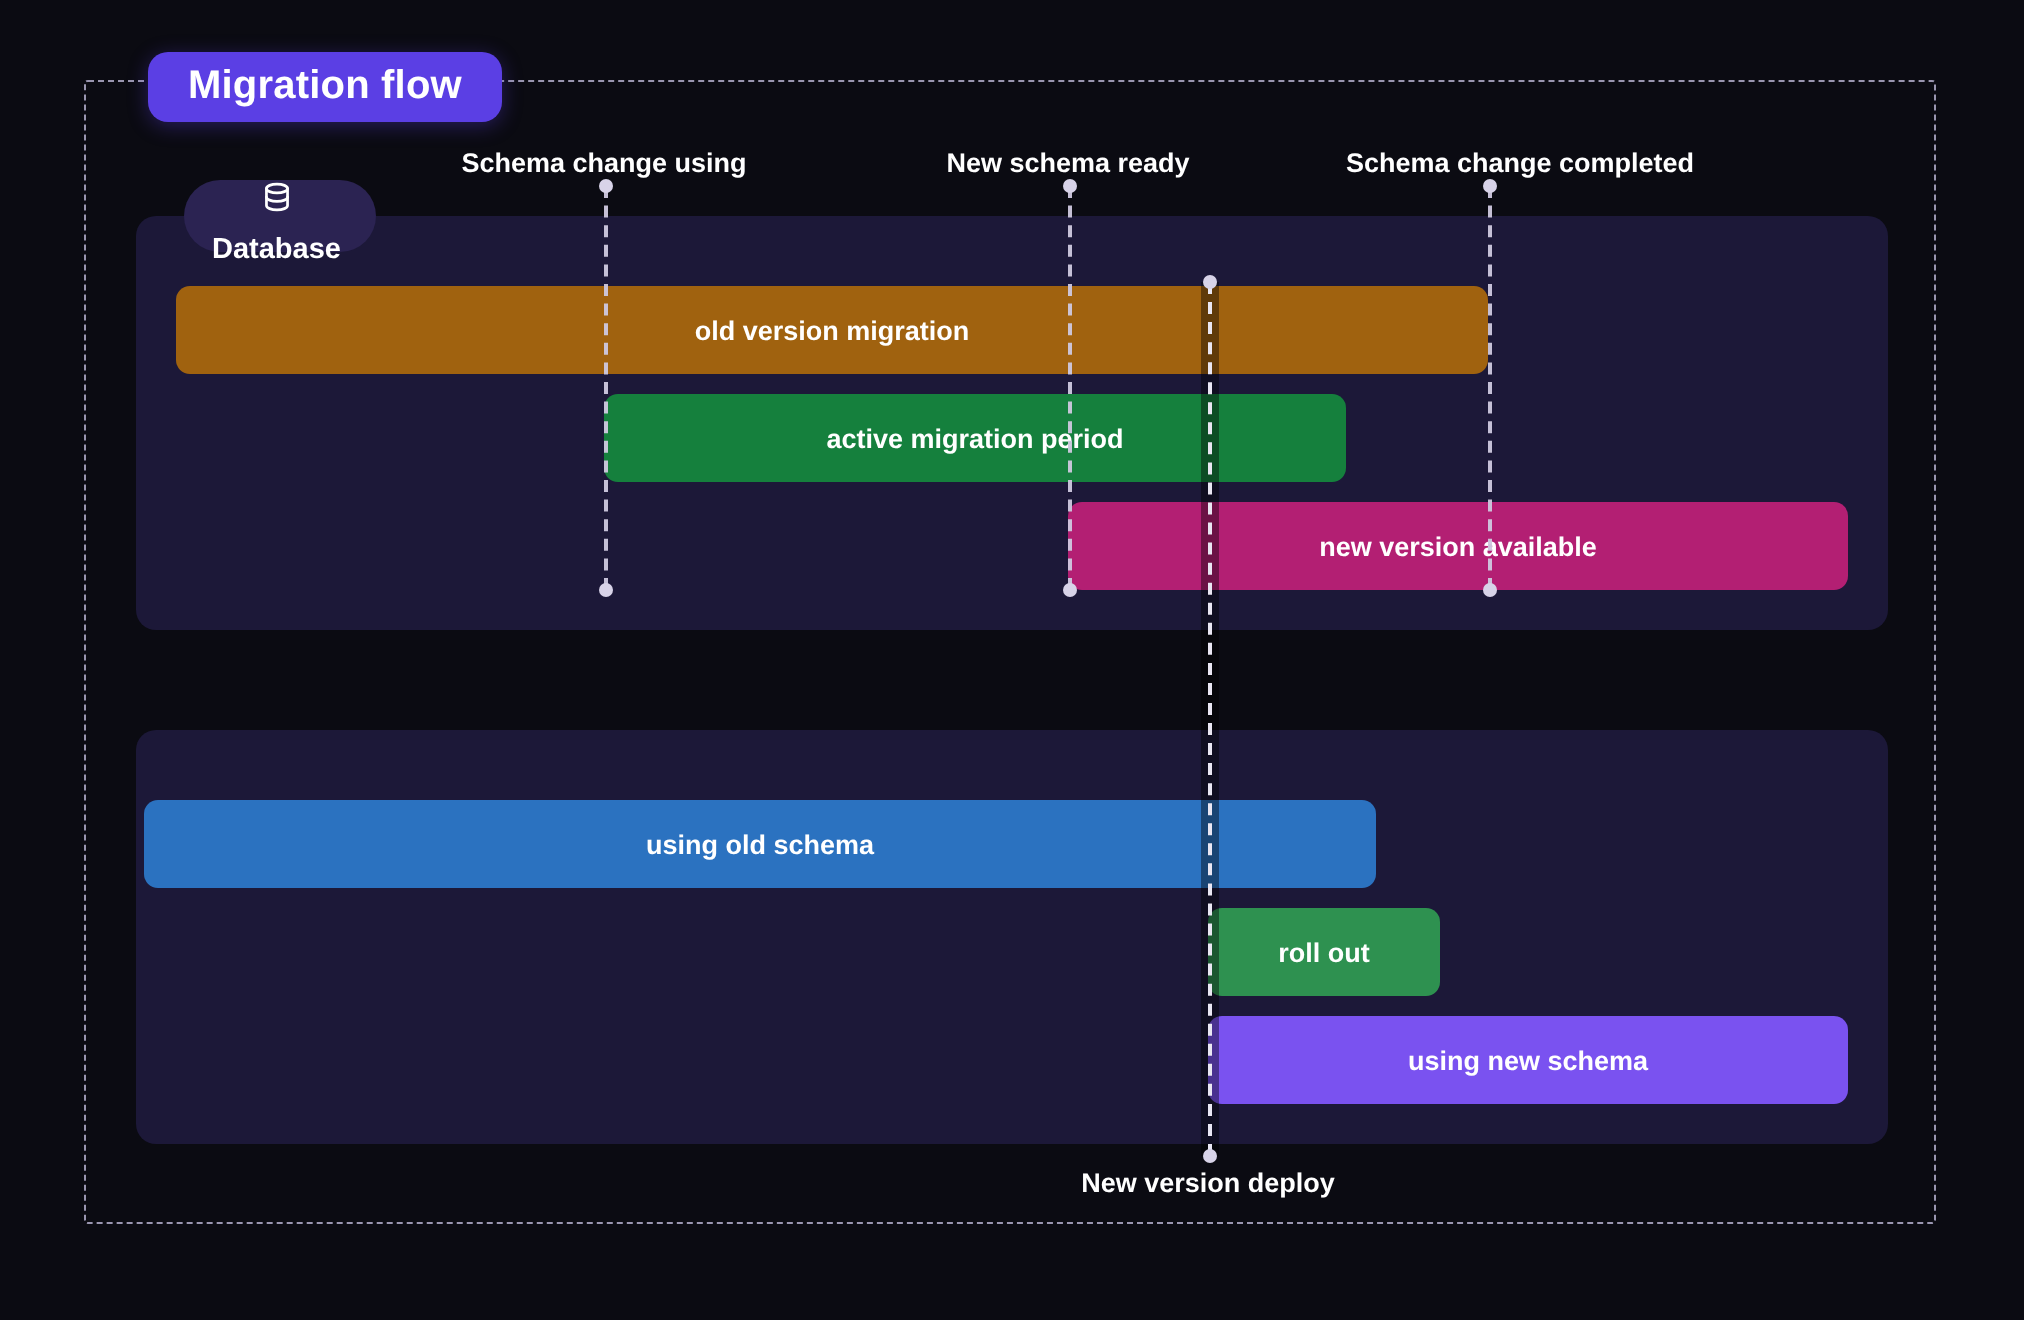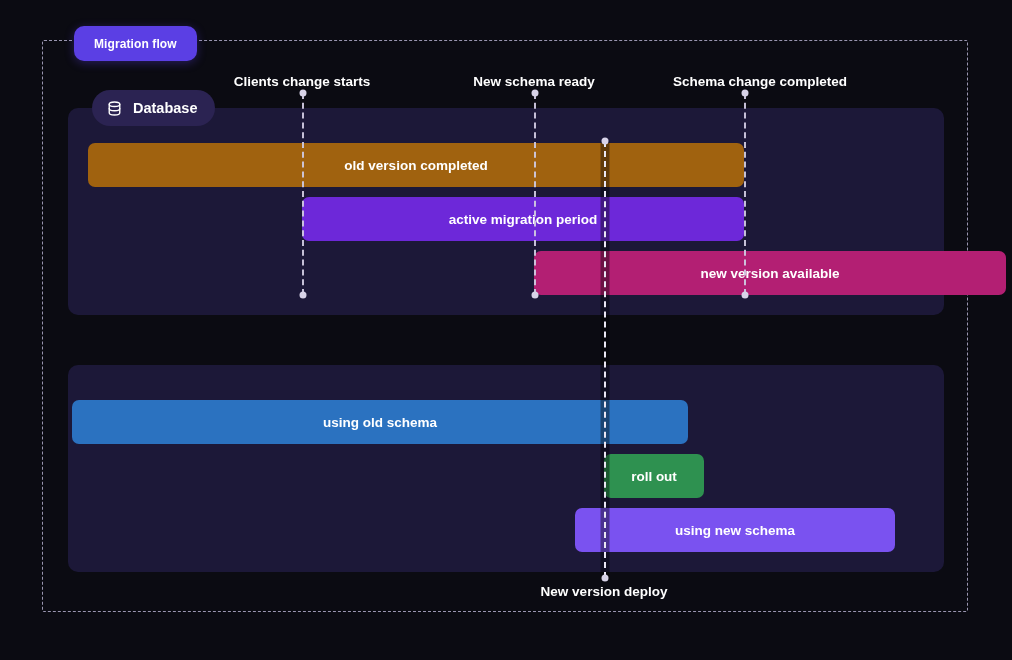--- a/index.html
+++ b/index.html
@@ -39,21 +39,21 @@
     position: absolute;
     left: 74px;
     top: 26px;
     height: 35px;
     padding: 0 20px;
     display: flex;
     align-items: center;
     background: #5b3fe4;
     border-radius: 10px;
     color: #ffffff;
-    font-size: 12px;
+    font-size: 20px;
     font-weight: bold;
     letter-spacing: 0.1px;
     box-shadow: 0 2px 10px rgba(91,63,228,0.35);
   }
 
   
   .lane {
     position: absolute;
     left: 68px;
     width: 876px;
@@ -71,21 +71,21 @@
     display: flex;
     align-items: center;
     gap: 10px;
     background: #2b2352;
     border-radius: 18px;
     color: #ffffff;
     font-size: 14.5px;
     font-weight: bold;
     z-index: 30;
   }
-  #pill-db  { left: 92px; top: 90px; }
+  #pill-db  { left: 92px; top: 90px; flex-direction: column; }
   #pill-app { left: 90px; top: 347px; }
   .lane-pill svg { display: block; }
 
   
   .milestone-label {
     position: absolute;
     top: 74px;
     transform: translateX(-50%);
     color: #ffffff;
     font-size: 13.5px;
@@ -172,50 +172,50 @@
         <ellipse cx="10" cy="5" rx="6.2" ry="2.6"></ellipse>
         <path d="M3.8 5v10c0 1.44 2.78 2.6 6.2 2.6s6.2-1.16 6.2-2.6V5"></path>
         <path d="M3.8 10c0 1.44 2.78 2.6 6.2 2.6s6.2-1.16 6.2-2.6"></path>
       </svg>
     </span>
     <span>Database</span>
   </div>
 
 
   <div id="milestone-layer">
-      <div class="milestone-label" style="left: 302px;">Clients change starts</div>
+      <div class="milestone-label" style="left: 302px;">Schema change using</div>
       <div class="mline" style="left: 302px; top: 93px; height: 202px;"></div>
       <div class="mdot" style="left: 303px; top: 93px;"></div>
       <div class="mdot" style="left: 303px; top: 295px;"></div>
       <div class="milestone-label" style="left: 534px; text-align: right;">New schema ready</div>
       <div class="mline" style="left: 534px; top: 93px; height: 202px;"></div>
       <div class="mdot" style="left: 535px; top: 93px;"></div>
       <div class="mdot" style="left: 535px; top: 295px;"></div>
       <div class="milestone-label" style="left: 744px; margin-left: 16px;">Schema change completed</div>
       <div class="mline" style="left: 744px; top: 93px; height: 202px;"></div>
       <div class="mdot" style="left: 745px; top: 93px;"></div>
       <div class="mdot" style="left: 745px; top: 295px;"></div>
     </div>
   <div id="bar-layer">
       <div class="bar" style="left: 88px; top: 143px; width: 656px; background: rgb(160, 98, 15);">
-        <span class="bar-label">old version completed</span>
-      </div>
-      <div class="bar" style="left: 302px; top: 197px; width: 442px; background: #6d28d9;">
+        <span class="bar-label">old version migration</span>
+      </div>
+      <div class="bar" style="left: 302px; top: 197px; width: 371px; background: #15803d;">
         <span class="bar-label">active migration period</span>
       </div>
-      <div class="bar" style="left: 534px; top: 251px; width: 472px; background: rgb(179, 31, 115);">
+      <div class="bar" style="left: 534px; top: 251px; width: 390px; background: rgb(179, 31, 115);">
         <span class="bar-label">new version available</span>
       </div>
       <div class="bar" style="left: 72px; top: 400px; width: 616px; background: rgb(43, 114, 192);">
         <span class="bar-label">using old schema</span>
       </div>
-      <div class="bar" style="left: 604px; top: 454px; width: 100px; background: rgb(46, 145, 80);">
+      <div class="bar" style="left: 604px; top: 454px; width: 116px; background: rgb(46, 145, 80);">
         <span class="bar-label">roll out</span>
       </div>
-      <div class="bar" style="left: 575px; top: 508px; width: 320px; background: rgb(122, 82, 240);">
+      <div class="bar" style="left: 604px; top: 508px; width: 320px; background: rgb(122, 82, 240);">
         <span class="bar-label">using new schema</span>
       </div>
     </div>
   <div id="deploy-layer">
       <div class="deploy-band" style="left: 605px; top: 141px; height: 437px;"></div>
       <div class="deploy-line" style="left: 604px; top: 141px; height: 437px;"></div>
       <div class="mdot" style="left: 605px; top: 141px;"></div>
       <div class="mdot" style="left: 605px; top: 578px;"></div>
       <div class="deploy-label" style="left: 604px; top: 584px; text-align: center;">New version deploy</div>
     </div>

